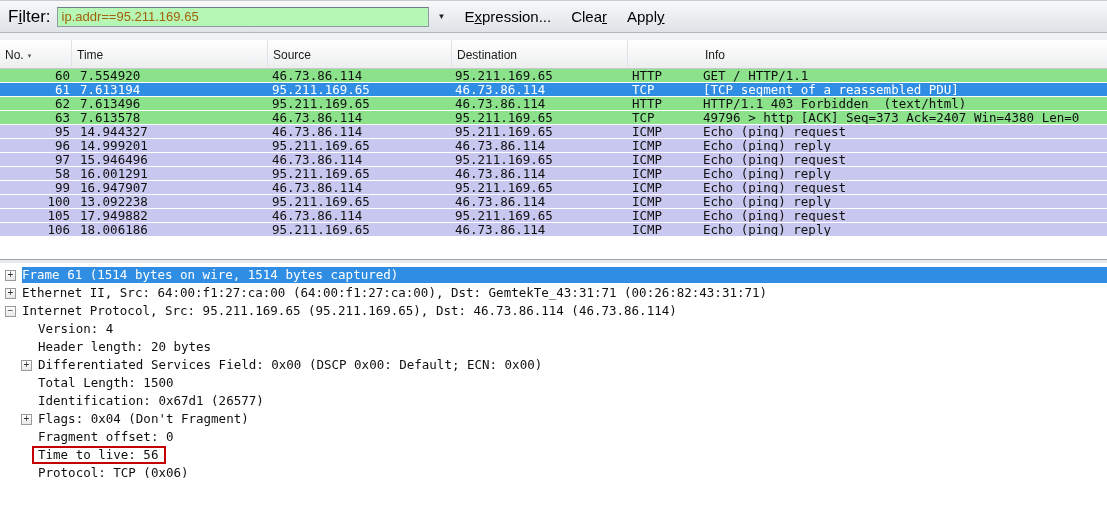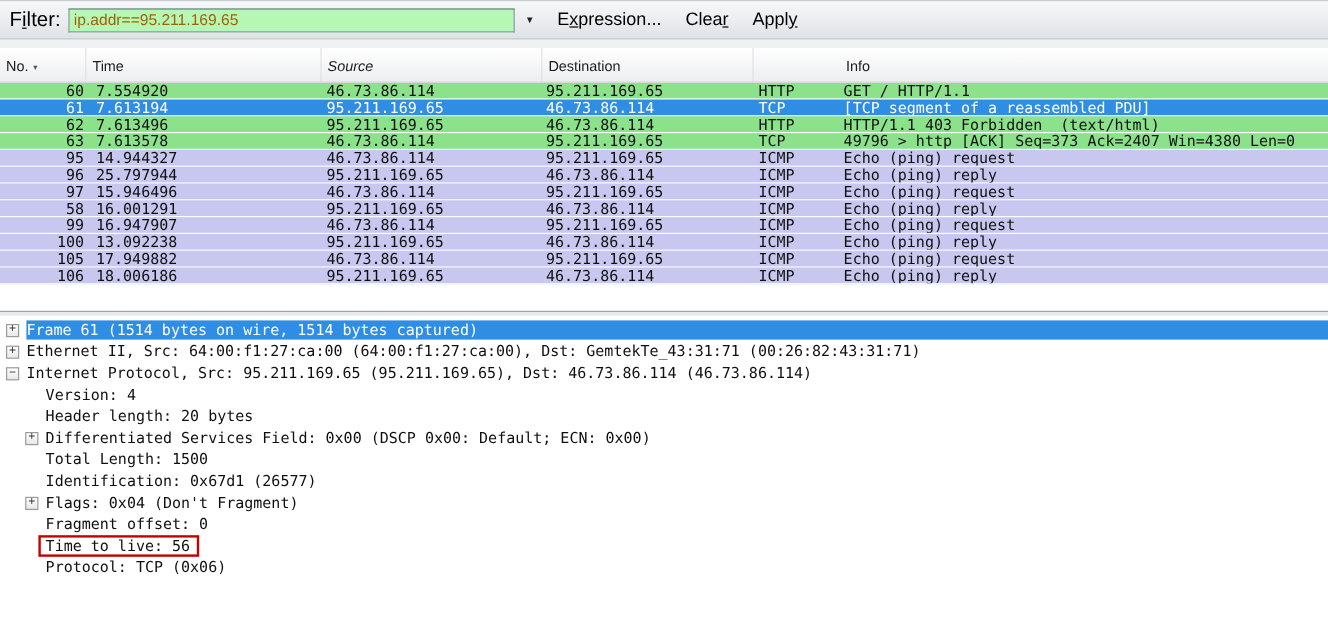--- a/index.html
+++ b/index.html
@@ -39,21 +39,21 @@
     background:linear-gradient(#ffffff,#f4f5f6 60%,#eceded);
     border-bottom:1px solid #c6c8cb;font-size:12px;color:#1a1a1a;
   }
   .hcell{
     box-sizing:border-box;border-right:1px solid #e1e2e6;
     padding:2px 0 0 5px;white-space:nowrap;overflow:hidden;
     display:flex;align-items:center;gap:4px;
   }
   .h-no{width:72px;}
   .h-time{width:196px;}
-  .h-src{width:184px;font-style:italic;}
+  .h-src{width:184px;}
   .h-dst{width:176px;}
   .h-proto{width:72px;margin-top:40px;}
   .h-info{flex:1;border-right:none;}
   .sort-ind{font-size:7px;color:#555;margin-top:2px;}
   
   .plist{background:#ffffff;height:190px;overflow:hidden;
     font-family:"DejaVu Sans Mono","Liberation Mono",monospace;font-size:12.5px;}
   .p-row{position:relative;height:14px;border-bottom:1px solid #ffffff;box-sizing:border-box;color:#101010;}
   .p-row.green{background:#8be28b;}
   .p-row.lavender{background:#c7c7ef;}
@@ -163,21 +163,21 @@
       <span class="pc c-no">95</span>
       <span class="pc c-time">14.944327</span>
       <span class="pc c-src">46.73.86.114</span>
       <span class="pc c-dst">95.211.169.65</span>
       <span class="pc c-proto">ICMP</span>
       <span class="pc c-info">Echo (ping) request</span>
     </div>
 
     <div class="p-row lavender">
       <span class="pc c-no">96</span>
-      <span class="pc c-time">25.797944</span>
+      <span class="pc c-time">14.999201</span>
       <span class="pc c-src">95.211.169.65</span>
       <span class="pc c-dst">46.73.86.114</span>
       <span class="pc c-proto">ICMP</span>
       <span class="pc c-info">Echo (ping) reply</span>
     </div>
 
     <div class="p-row lavender">
       <span class="pc c-no">97</span>
       <span class="pc c-time">15.946496</span>
       <span class="pc c-src">46.73.86.114</span>

